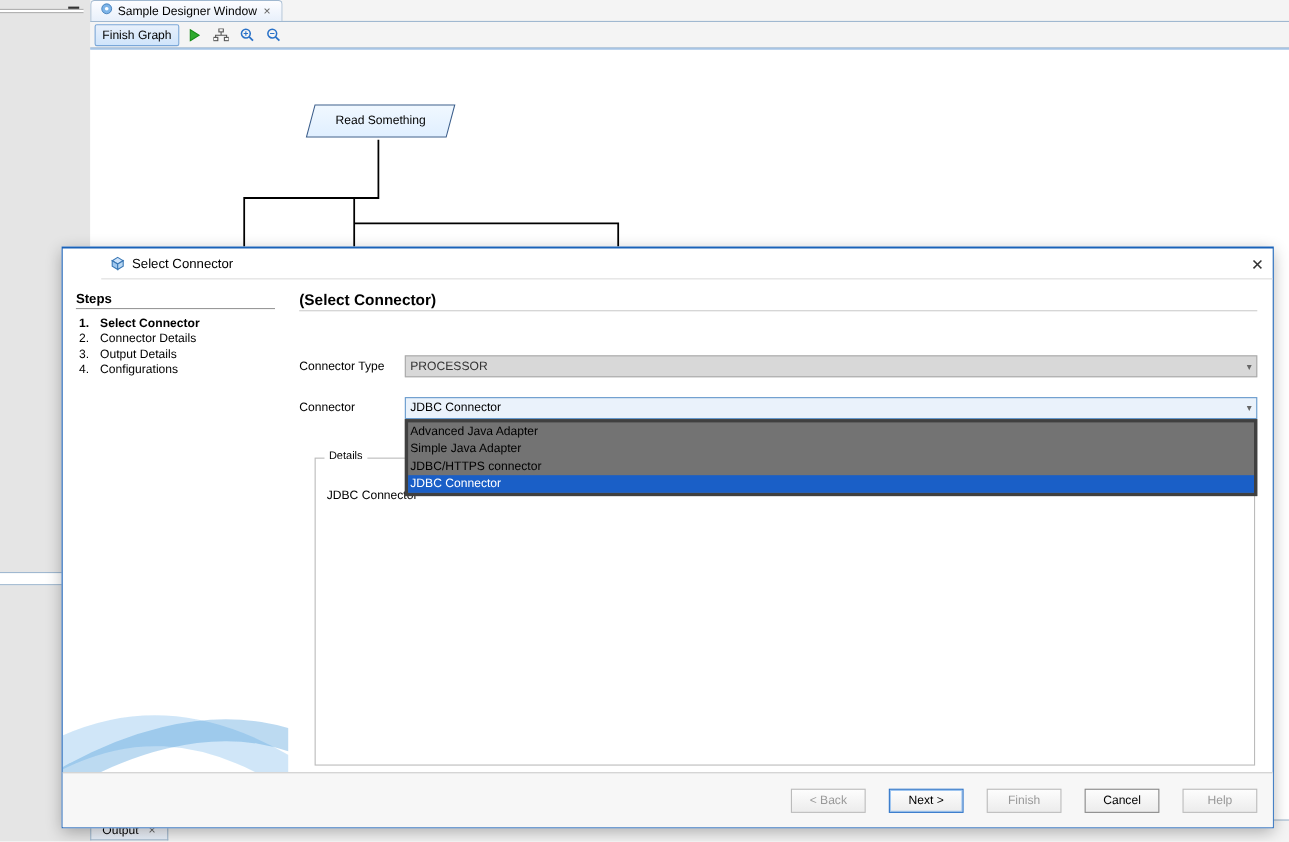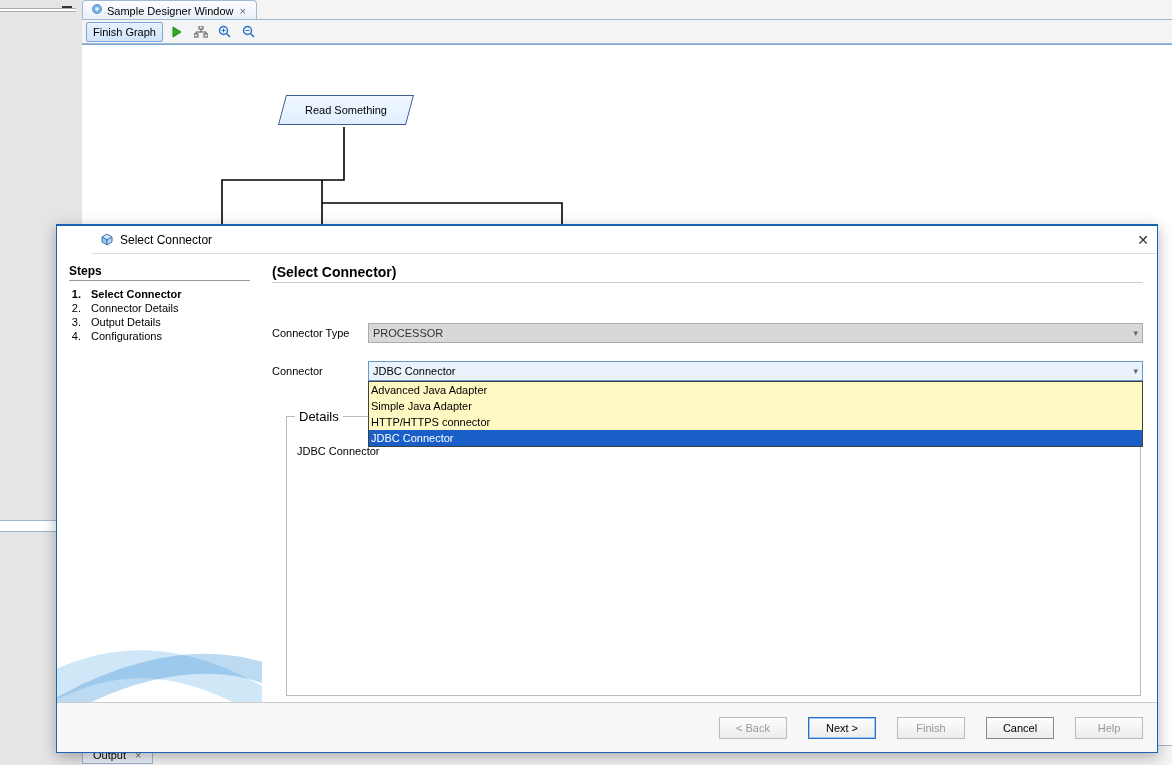--- a/index.html
+++ b/index.html
@@ -61,24 +61,24 @@
   .form { margin-top: 40px; }
   .row { display: flex; align-items: center; margin-bottom: 18px; }
   .row label { width: 96px; }
   .field { flex: 1; position: relative; }
   .field .box { border: 1px solid #888; height: 20px; display:flex; align-items:center; padding: 0 4px; position:relative; }
   .field .box.disabled { background: #d8d8d8; color:#333; border-color:#aaa; }
   .field .box.combo { background: #eaf2fb; border-color:#6699cc; }
   .field .arrow { position:absolute; right:4px; top:50%; transform:translateY(-50%); color:#666; font-size:9px; user-select:none; }
 
   .details-group { position: absolute; left: 24px; right: 16px; top: 162px; bottom: 6px; border: 1px solid #bbb; }
-  .details-legend { position: absolute; left: 8px; top: -8px; background: #fff; padding: 0 4px; font-size: 13px; }
+  .details-legend { position: absolute; left: 8px; top: -8px; background: #fff; padding: 0 4px; font-size: 10px; }
   .details-content { padding: 28px 10px; }
 
-  .dropdown { position: absolute; border: 1px solid #404040; background:#fef9c3; z-index: 20; }
+  .dropdown { position: absolute; border: 3px solid #404040; background:#737373; z-index: 20; }
   .dropdown .opt { height: 16px; padding: 0 2px; display:flex; align-items:center; cursor:pointer; }
   .dropdown .opt.sel { background: #1a5fc7; color: #fff; }
 
   .dialog-footer { position:absolute; left:0; right:0; bottom:0; height:50px; border-top: 1px solid #ccc;
      display:flex; justify-content:flex-end; align-items:center; gap:21px; padding-right:14px; background:#f7f7f7; }
   .btnf { width: 68px; height: 22px; border: 1px solid #888; background: linear-gradient(#fdfdfd,#ececec); cursor:pointer; }
   .btnf.primary { border: 1px solid #2a72c8; box-shadow: 0 0 0 1px #9ec5f0 inset; }
   .btnf:disabled, .btnf.disabled { color:#999; border-color:#bbb; cursor:default; }
 </style>
 </head>
@@ -213,21 +213,21 @@
               <span class="arrow">▾</span>
             </div>
             <div class="dropdown" style="left:0; right:0; top:20px;">
               <div class="opt">
                   <span>Advanced Java Adapter</span>
                 </div>
               <div class="opt">
                   <span>Simple Java Adapter</span>
                 </div>
               <div class="opt">
-                  <span>HTTP/HTTPS connector</span>
+                  <span>JDBC/HTTPS connector</span>
                 </div>
               <div class="opt sel">
                   <span>JDBC Connector</span>
                 </div>
             </div>
           </div>
         </div>
       </div>
 
       <div class="details-group">

